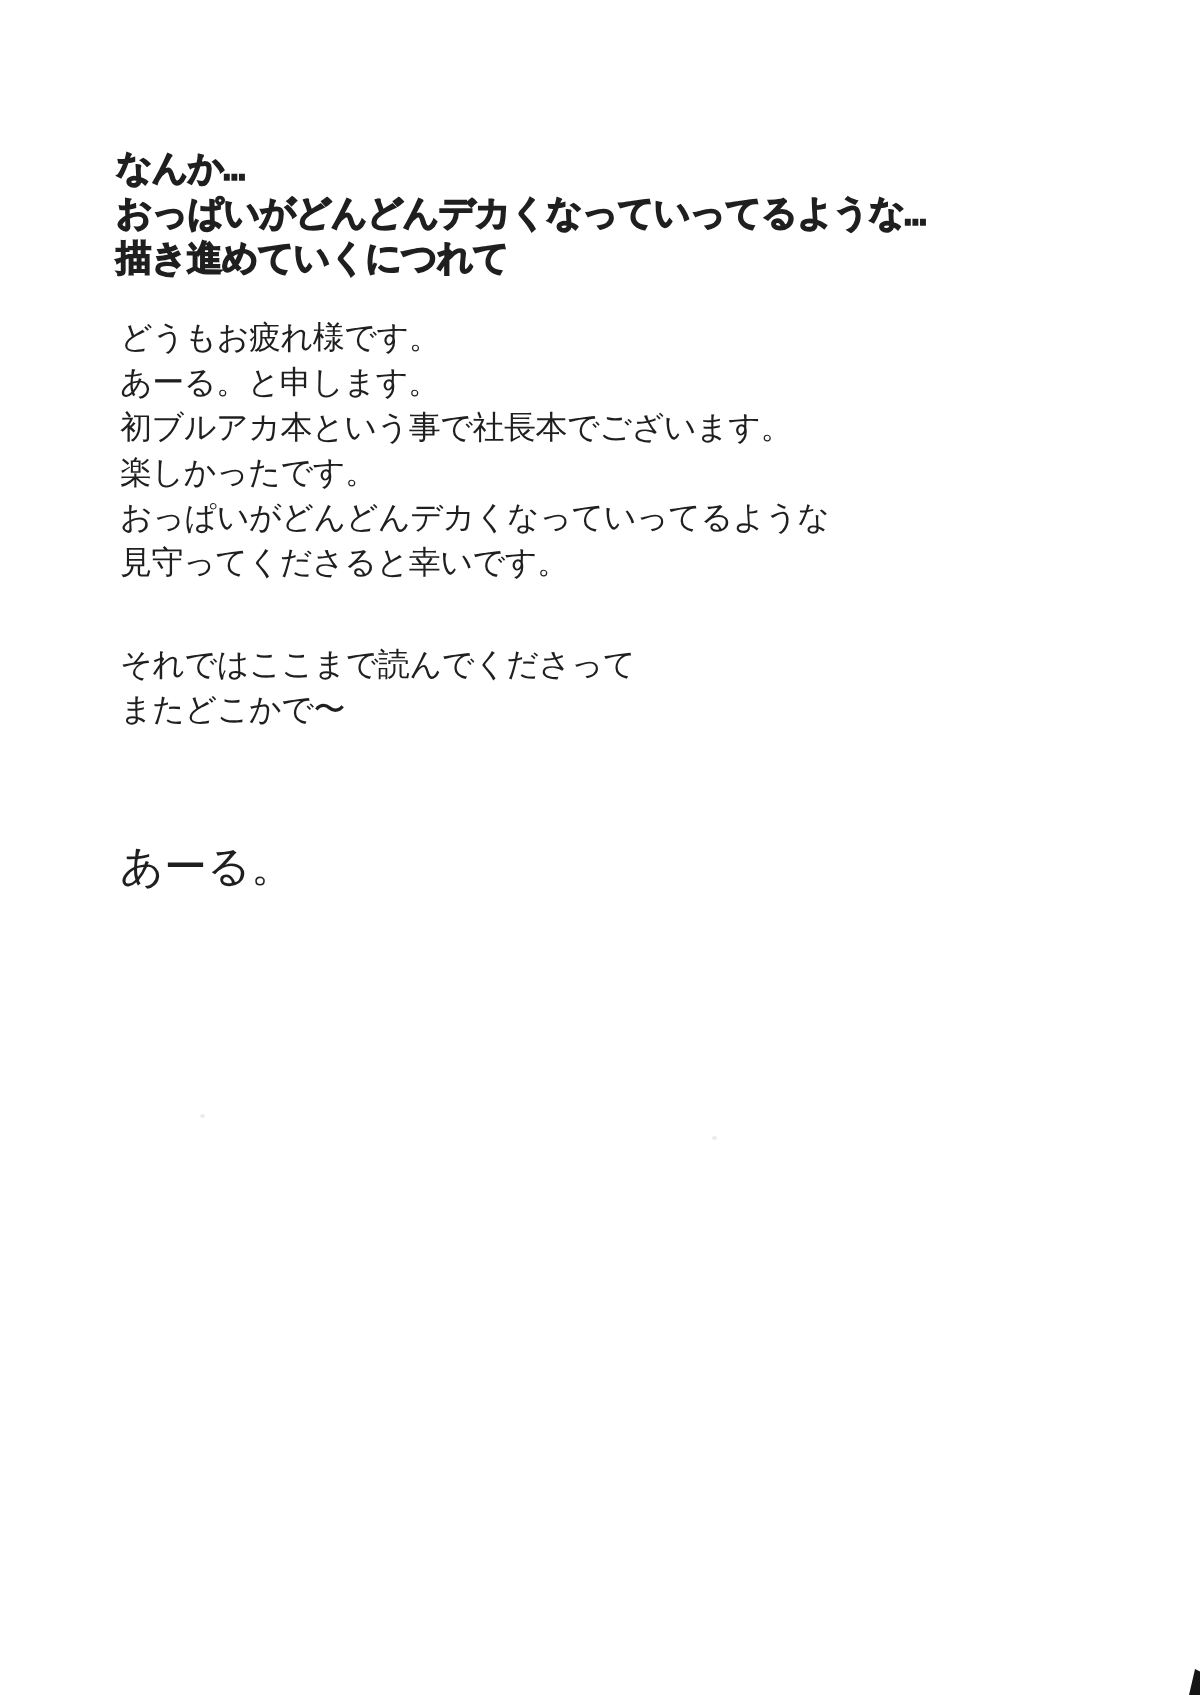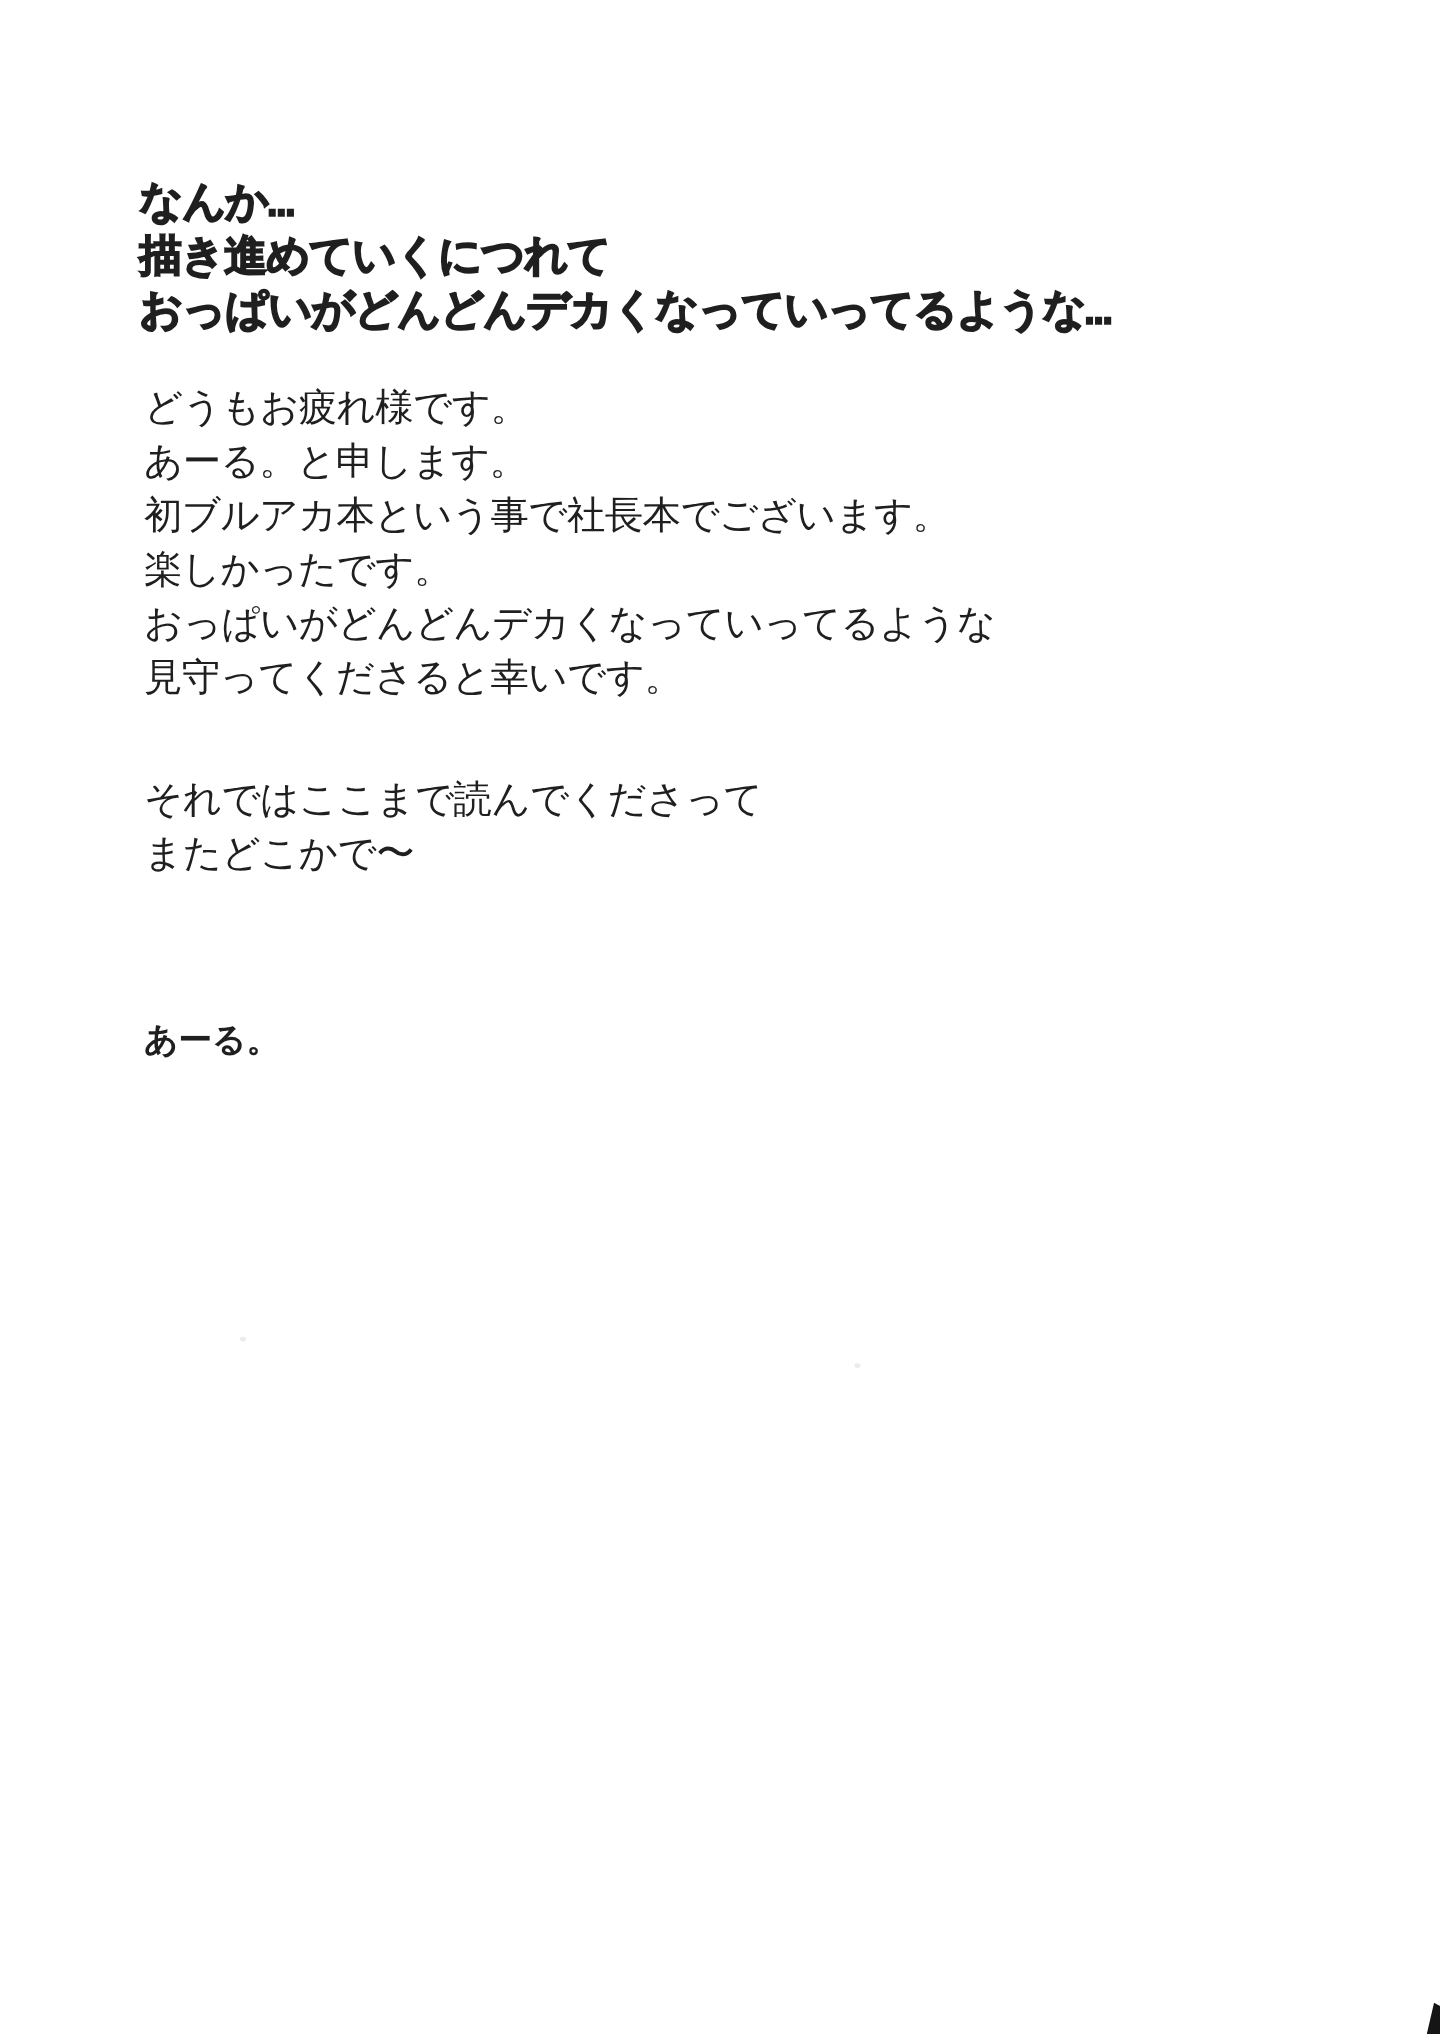--- a/index.html
+++ b/index.html
@@ -26,37 +26,36 @@
     font-size: 36px;
     line-height: 45px;
     letter-spacing: -1px;
     -webkit-text-stroke: 1.4px currentColor;
     white-space: nowrap;
   }
   
   .bodyblock {
     position: absolute;
     left: 120px;
-    font-family: Liberation Sans, sans-serif;
+    font-family: Liberation Mono, monospace;
     font-size: 32px;
     line-height: 45px;
     letter-spacing: -0.5px;
     white-space: nowrap;
   }
   .p1 { top: 317px; }
   .p2 { top: 644px; }
   .signature {
     position: absolute;
     left: 120px;
     top: 844px;
     font-family: "DejaVu Serif", "Liberation Serif", serif;
-    font-size: 28px;
+    font-size: 43px;
     line-height: 45px;
     white-space: nowrap;
-    font-weight: bold;
   }
   .line { height: 45px; }
   
   .artifact-corner {
     position: absolute;
     right: 0;
     bottom: 0;
     width: 11px;
     height: 26px;
     background: #151515;
@@ -73,22 +72,22 @@
   .speck.s1 { left: 200px; top: 1114px; }
   .speck.s2 { left: 712px; top: 1136px; }
 </style>
 </head>
 <body>
 
 <div class="page" style="--ink: #1f1f1f; --paper: #ffffff;">
 
   <div class="headline">
     <div class="line">なんか…</div>
+    <div class="line">おっぱいがどんどんデカくなっていってるような…</div>
     <div class="line">描き進めていくにつれて</div>
-    <div class="line">おっぱいがどんどんデカくなっていってるような…</div>
   </div>
 
   <div class="bodyblock p1">
     <div class="line">どうもお疲れ様です。</div>
     <div class="line">あーる。と申します。</div>
     <div class="line">初ブルアカ本という事で社長本でございます。</div>
     <div class="line">楽しかったです。</div>
     <div class="line">おっぱいがどんどんデカくなっていってるような</div>
     <div class="line">見守ってくださると幸いです。</div>
   </div>

